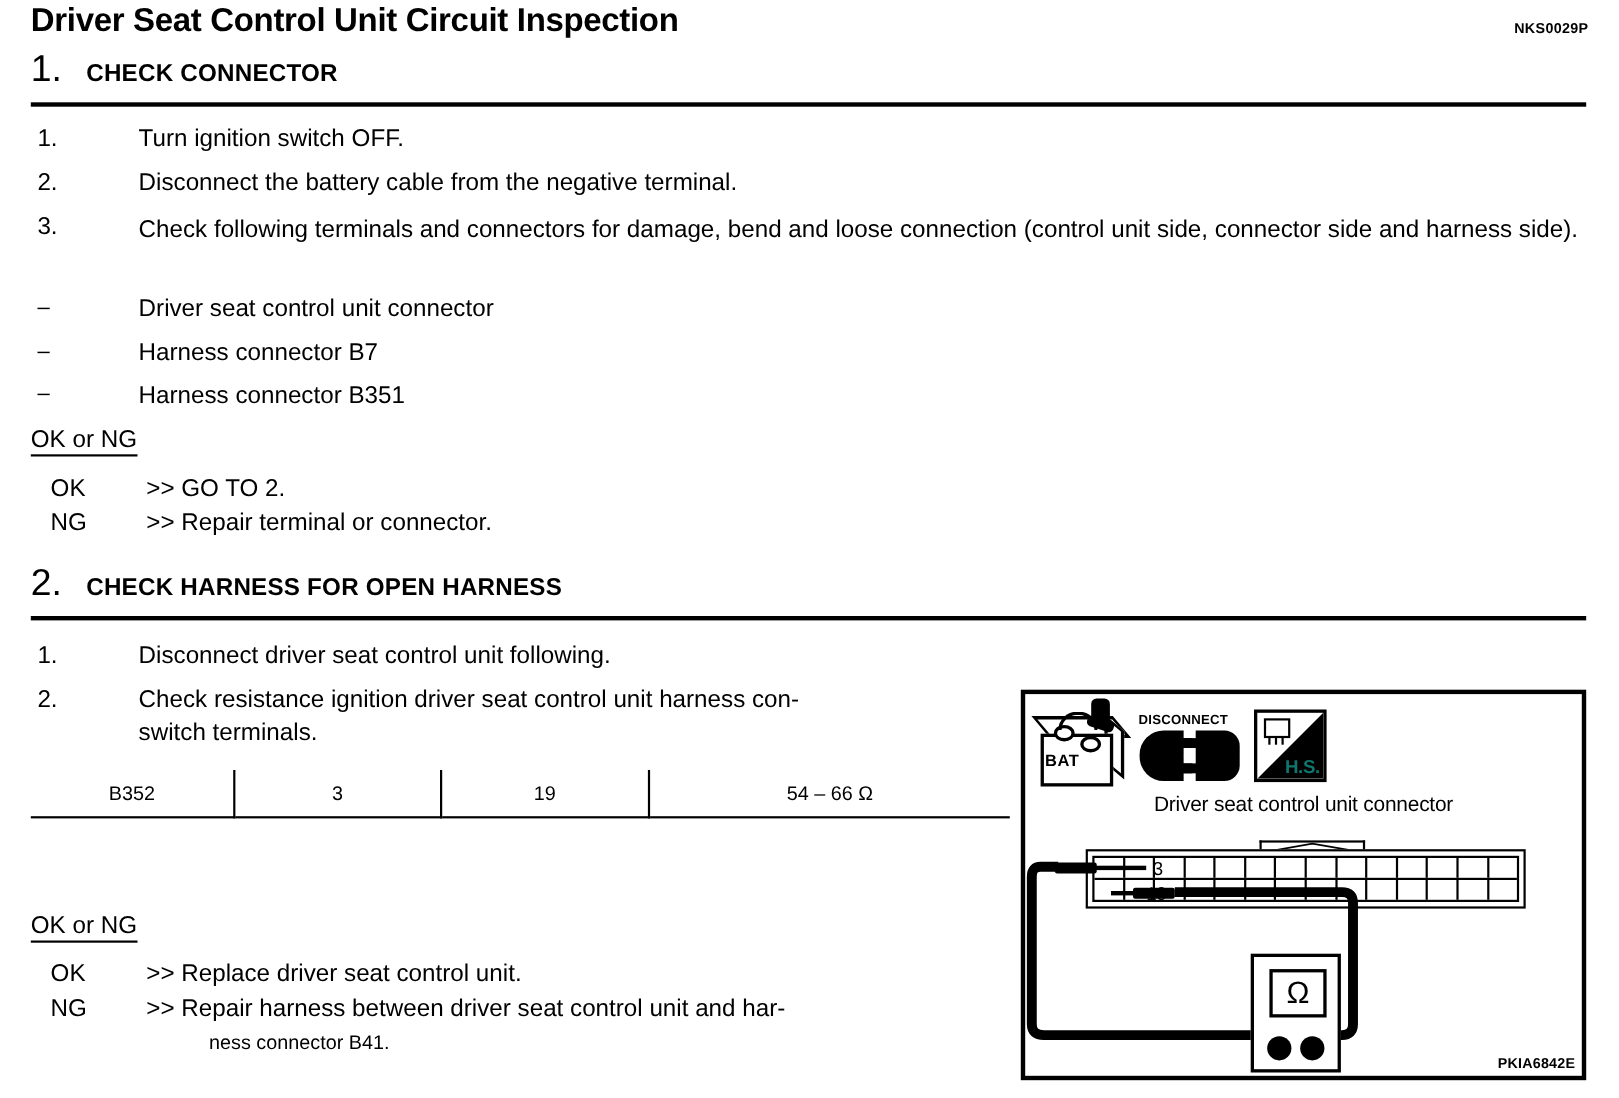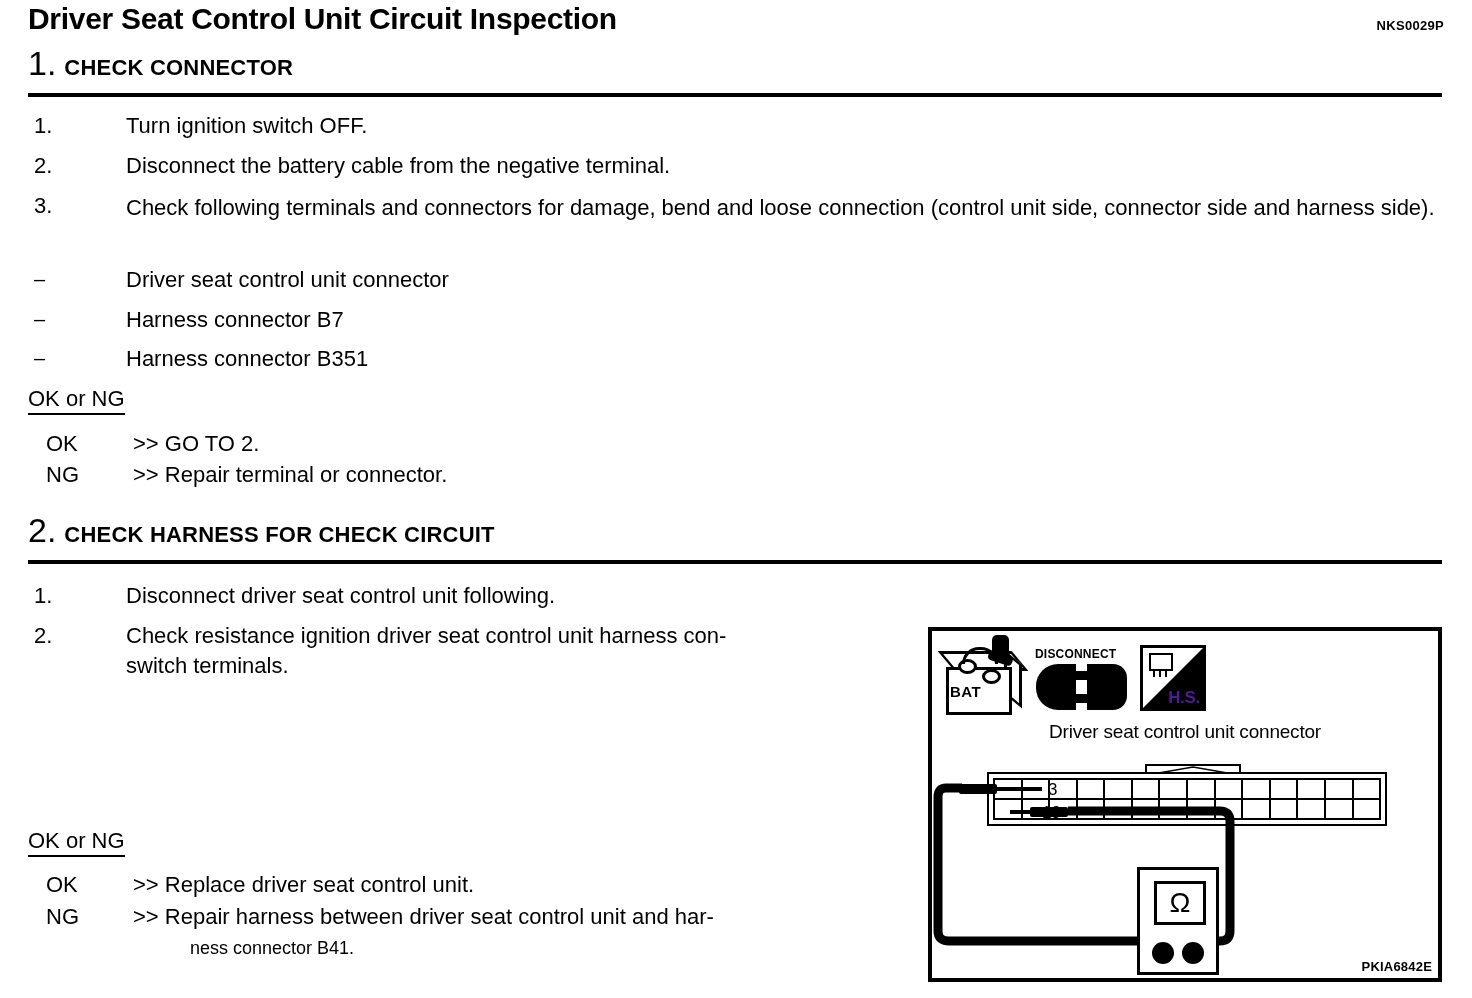--- a/index.html
+++ b/index.html
@@ -20,21 +20,21 @@
     right:28px;top:18px;font-size:13px;font-weight:bold;
     letter-spacing:0.3px;
   }
 
   
   .step-head{left:28px;white-space:nowrap;}
   .step-num{
     font-size:34px;font-weight:400;line-height:1;vertical-align:baseline;
   }
   .step-label{
-    font-size:22px;font-weight:bold;letter-spacing:0.2px;margin-left:8px;text-align:center;
+    font-size:22px;font-weight:bold;letter-spacing:0.2px;margin-left:22px;text-align:center;
   }
   .rule{
     left:28px;width:1414px;height:4px;background:#000;
   }
 
   
   .li{position:absolute;font-size:22px;line-height:27px;}
   .li .mark{position:absolute;left:0;top:0;width:46px;}
   .li .body{display:block;margin-left:92px;}
 
@@ -135,21 +135,21 @@
   
   .hs-box{
     position:absolute;left:208px;top:14px;width:66px;height:66px;
     border:3px solid #000;box-sizing:border-box;overflow:hidden;background:#fff;
   }
   .hs-tri{
     position:absolute;left:0;top:0;width:0;height:0;
     border-left:60px solid transparent;border-bottom:60px solid #000;
   }
   .hs-text{
-    position:absolute;right:3px;bottom:0px;font-size:17px;font-weight:bold;color:#4c1d95;
+    position:absolute;right:3px;bottom:0px;font-size:17px;font-weight:bold;color:#0f766e;
     letter-spacing:-0.3px;
   }
   .hs-conn{
     position:absolute;left:6px;top:5px;width:24px;height:18px;
     border:2px solid #000;background:#fff;box-sizing:border-box;
   }
   .hs-pin{position:absolute;width:2px;height:7px;background:#000;top:22px;}
 
   .illus-caption{
     position:absolute;left:0;right:0;top:90px;text-align:center;
@@ -238,38 +238,44 @@
 
 <div class="okng-title" style="top:386px;">OK or NG</div>
 <div class="okng-row" style="left:28px;top:428px;">
   <span class="k">OK</span><span class="v">&gt;&gt; GO TO 2.</span>
 </div>
 <div class="okng-row" style="left:28px;top:459px;">
   <span class="k">NG</span><span class="v">&gt;&gt; Repair terminal or connector.</span>
 </div>
 
 <div class="abs step-head" style="top:513px;">
-  <span class="step-num">2.</span><span class="step-label">CHECK HARNESS FOR CHECK CIRCUIT</span>
+  <span class="step-num">2.</span><span class="step-label">CHECK HARNESS FOR OPEN HARNESS</span>
 </div>
 <div class="abs rule" style="top:560px;"></div>
 
 <div class="li" style="left:34px;top:582px;width:880px;">
   <span class="mark">1.</span>
   <span class="body">Disconnect driver seat control unit following.</span>
 </div>
 <div class="li" style="left:34px;top:622px;width:880px;">
   <span class="mark">2.</span>
   <span class="body">Check resistance ignition driver seat control unit harness con-</span>
 </div>
 <div class="li" style="left:34px;top:652px;width:880px;">
   <span class="body">switch terminals.</span>
 </div>
 
 <table id="spec-table">
   <tbody>
+  <tr class="body">
+    <td class="edge-l">B352</td>
+    <td style="width:182px;">3</td>
+    <td style="width:183px;">19</td>
+    <td class="edge-r">54 – 66 Ω</td>
+  </tr>
 </tbody>
   </table>
 
 <div class="okng-title" style="top:828px;">OK or NG</div>
 <div class="okng-row" style="left:28px;top:869px;">
   <span class="k">OK</span><span class="v">&gt;&gt; Replace driver seat control unit.</span>
 </div>
 <div class="okng-row" style="left:28px;top:901px;">
   <span class="k">NG</span><span class="v">&gt;&gt; Repair harness between driver seat control unit and har-</span>
 </div>

